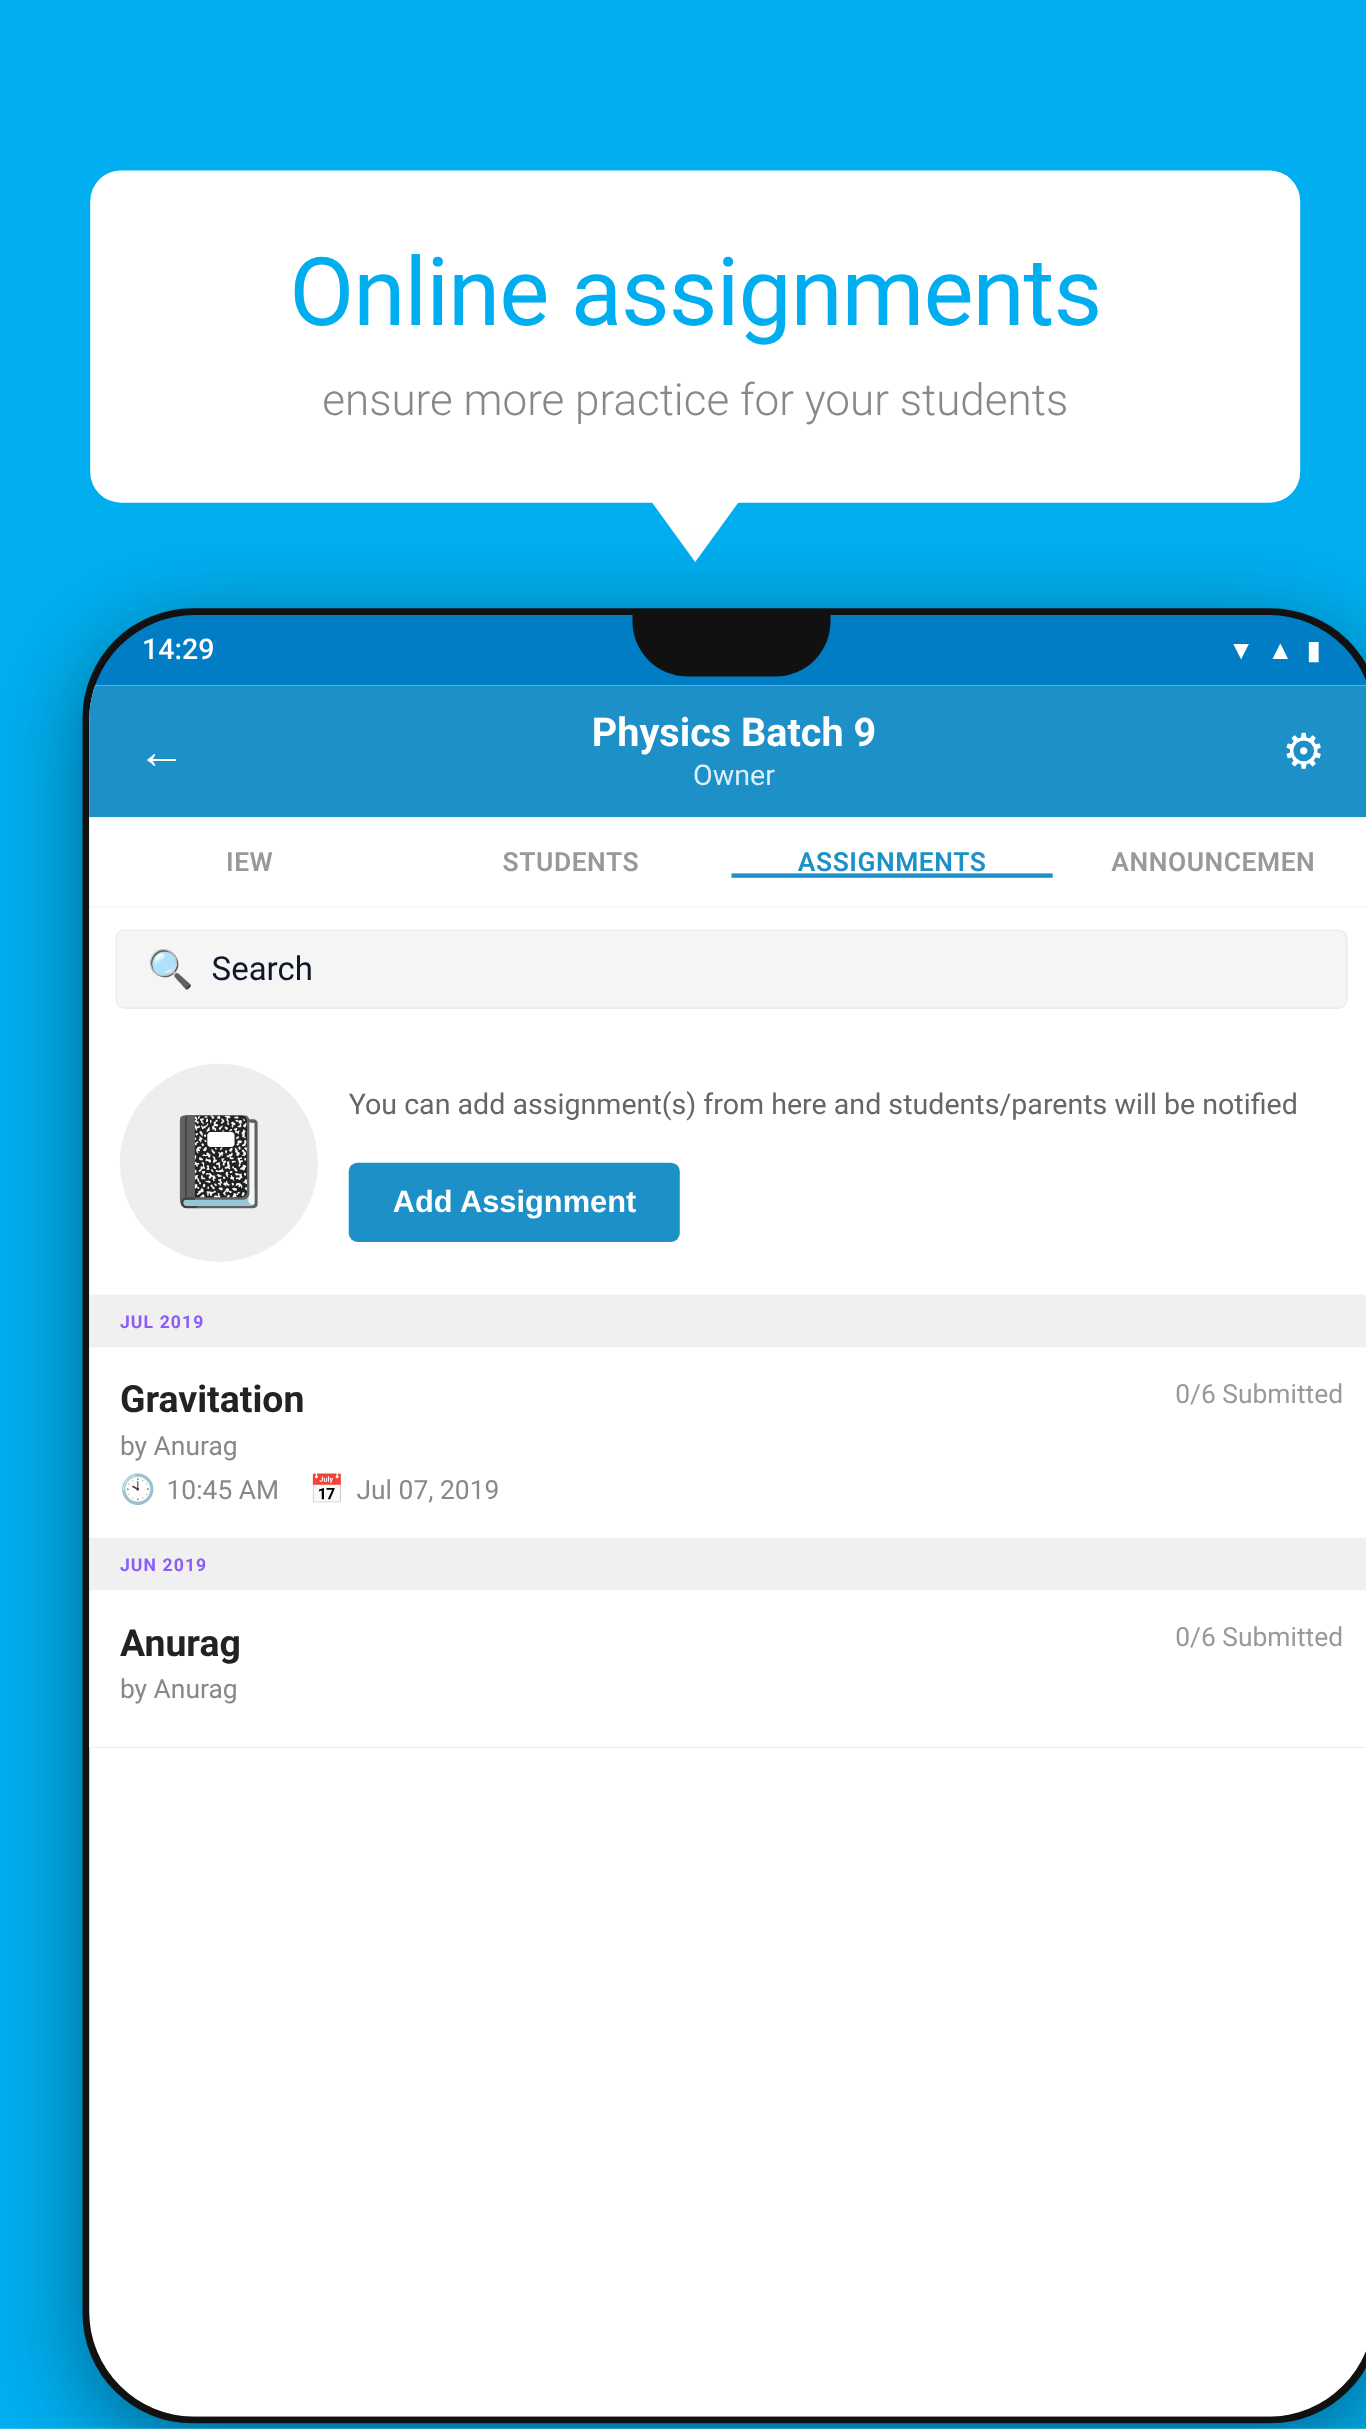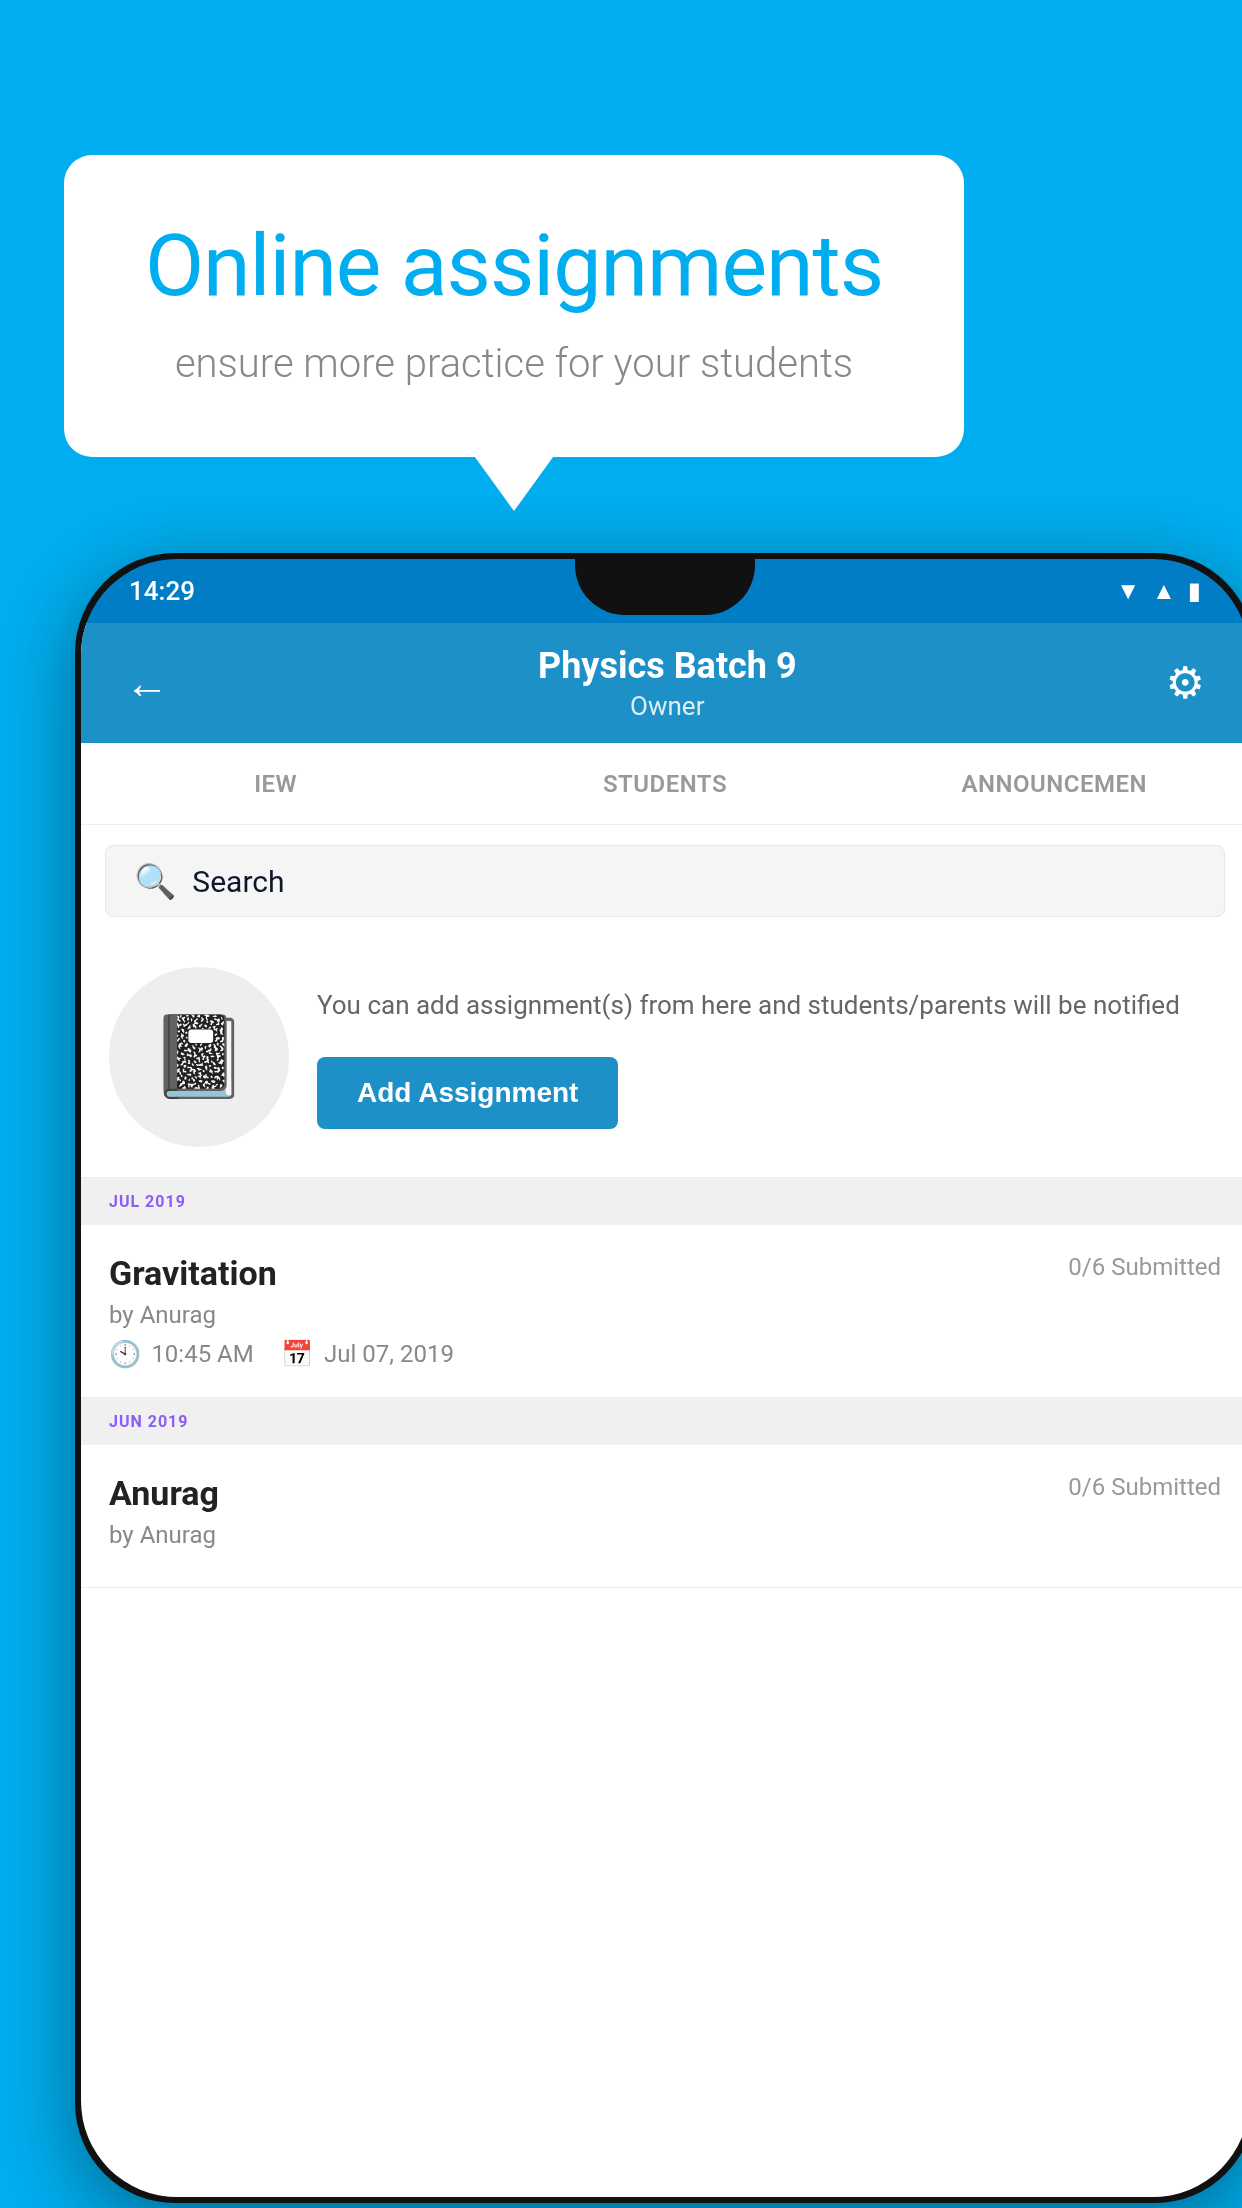--- a/index.html
+++ b/index.html
@@ -10,22 +10,22 @@
       background-color: #00AEEF;
       font-family: 'Roboto', Arial, sans-serif;
       overflow: hidden;
       position: relative;
     }
 
     
     .speech-bubble-container {
       position: absolute;
       top: 155px;
-      left: 64px;
-      width: 900px;
+      left: 82px;
+      width: 1100px;
     }
 
     .speech-bubble {
       background: white;
       border-radius: 28px;
       padding: 60px 80px 70px;
       position: relative;
     }
 
     .speech-bubble::after {
@@ -371,20 +371,21 @@
         <div class="app-bar-title-block">
           <div class="app-bar-title">Physics Batch 9</div>
           <div class="app-bar-subtitle">Owner</div>
         </div>
         <span class="app-bar-gear">⚙</span>
       </div>
 
       <div class="tabs">
         <div class="tab">IEW</div>
         <div class="tab">STUDENTS</div>
+        <div class="tab active">ASSIGNMENTS</div>
         <div class="tab">ANNOUNCEMEN</div>
       </div>
 
       <div class="search-container">
         <div class="search-bar">
           <span class="search-icon-svg">🔍</span>
           <span class="search-text">Search</span>
         </div>
       </div>
 

